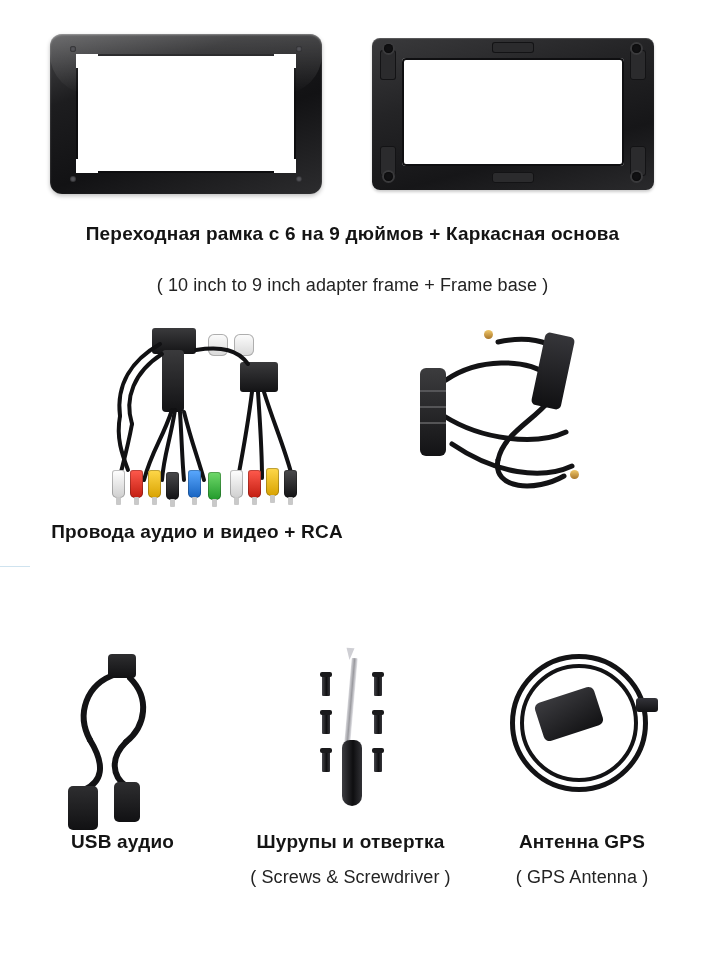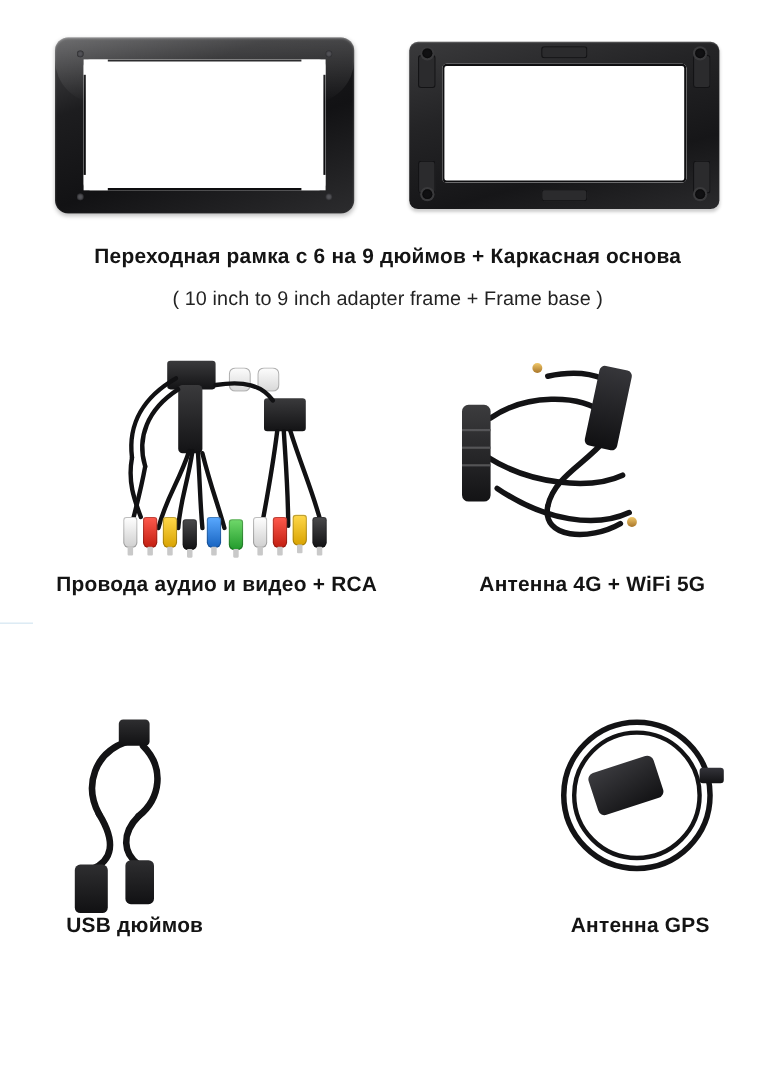--- a/index.html
+++ b/index.html
@@ -131,21 +131,21 @@
     border-radius: 50%;
     background: #111113;
     box-shadow: inset 0 0 2px #000, 0 0 0 2px #3a3a3c;
   }
 
   .sec1-caption {
     position: absolute;
     top: 222px;
     width: 705px;
   }
-  .sec1-caption .cap-en { margin-top: 14px; }
+  .sec1-caption .cap-en { margin-top: 28px; }
 
   
   .section2 {
     position: absolute;
     top: 320px; left: 0;
     width: 705px; height: 280px;
   }
   .s2-col {
     position: absolute;
     top: 0;
@@ -399,21 +399,20 @@
         <div class="ant-body" style="left:34px;top:48px;width:26px;height:88px;"></div>
         <div class="ant-ring" style="left:34px;top:70px;width:26px;"></div>
         <div class="ant-ring" style="left:34px;top:86px;width:26px;"></div>
         <div class="ant-ring" style="left:34px;top:102px;width:26px;"></div>
         <div class="ant-box" style="left:152px;top:14px;width:30px;height:74px;transform:rotate(12deg);"></div>
         <div class="conn-gold" style="left:98px;top:10px;"></div>
         <div class="conn-gold" style="left:184px;top:150px;"></div>
       </div>
 
       <div class="s2-captions">
-        <div class="cap-ru">Антенна 4G + WiFi 5G</div>
       </div>
     </div>
   </div>
 
   <div class="section3">
 
     <div class="s3-col s3-a">
       <div class="usbart">
         <svg width="225" height="185" style="position:absolute;left:0;top:0;">
           <g stroke="#131315" fill="none" stroke-width="6" stroke-linecap="round">
@@ -421,32 +420,51 @@
             <path d="M80 100 C96 126, 92 142, 74 150"></path>
             <path d="M120 38 C140 58, 136 86, 116 102"></path>
             <path d="M116 102 C100 118, 102 136, 116 146"></path>
           </g>
         </svg>
         <div class="usb-head" style="left:98px;top:14px;width:28px;height:24px;"></div>
         <div class="usb-head" style="left:58px;top:146px;width:30px;height:44px;border-radius:5px;"></div>
         <div class="usb-head" style="left:104px;top:142px;width:26px;height:40px;border-radius:5px;"></div>
       </div>
       <div class="s3-captions">
-        <div class="cap-ru">USB дюймов</div>
-      </div>
-    </div>
-
+        <div class="cap-ru">USB аудио</div>
+      </div>
+    </div>
+
+    <div class="s3-col s3-b">
+      <div class="screws">
+        <div class="screw" style="left:84px;top:36px;"></div>
+        <div class="screw" style="left:136px;top:36px;"></div>
+        <div class="screw" style="left:84px;top:74px;"></div>
+        <div class="screw" style="left:136px;top:74px;"></div>
+        <div class="screw" style="left:84px;top:112px;"></div>
+        <div class="screw" style="left:136px;top:112px;"></div>
+
+        <div class="driver-shaft" style="left:110px;top:18px;width:6px;height:86px;transform:rotate(5deg);"></div>
+        <div class="driver-tip" style="left:108px;top:8px;transform:rotate(185deg);"></div>
+        <div class="driver-handle" style="left:104px;top:100px;width:20px;height:66px;"></div>
+      </div>
+      <div class="s3-captions">
+        <div class="cap-ru">Шурупы и отвертка</div>
+        <div class="cap-en">( Screws &amp; Screwdriver )</div>
+      </div>
+    </div>
 
     <div class="s3-col s3-c">
       <div class="gpsart">
         <div class="gps-coil" style="left:42px;top:14px;width:128px;height:128px;"></div>
         <div class="gps-coil" style="left:52px;top:24px;width:110px;height:110px;border-width:4px;"></div>
         <div class="gps-puck" style="left:70px;top:54px;width:62px;height:40px;"></div>
         <div class="gps-plug" style="left:168px;top:58px;width:22px;height:14px;"></div>
       </div>
       <div class="s3-captions">
         <div class="cap-ru">Антенна GPS</div>
+        <div class="cap-en">( GPS Antenna )</div>
       </div>
     </div>
   </div>
 
   <div class="edgeline" style="top:566px;"></div>
 </div>
 
 </body></html>

